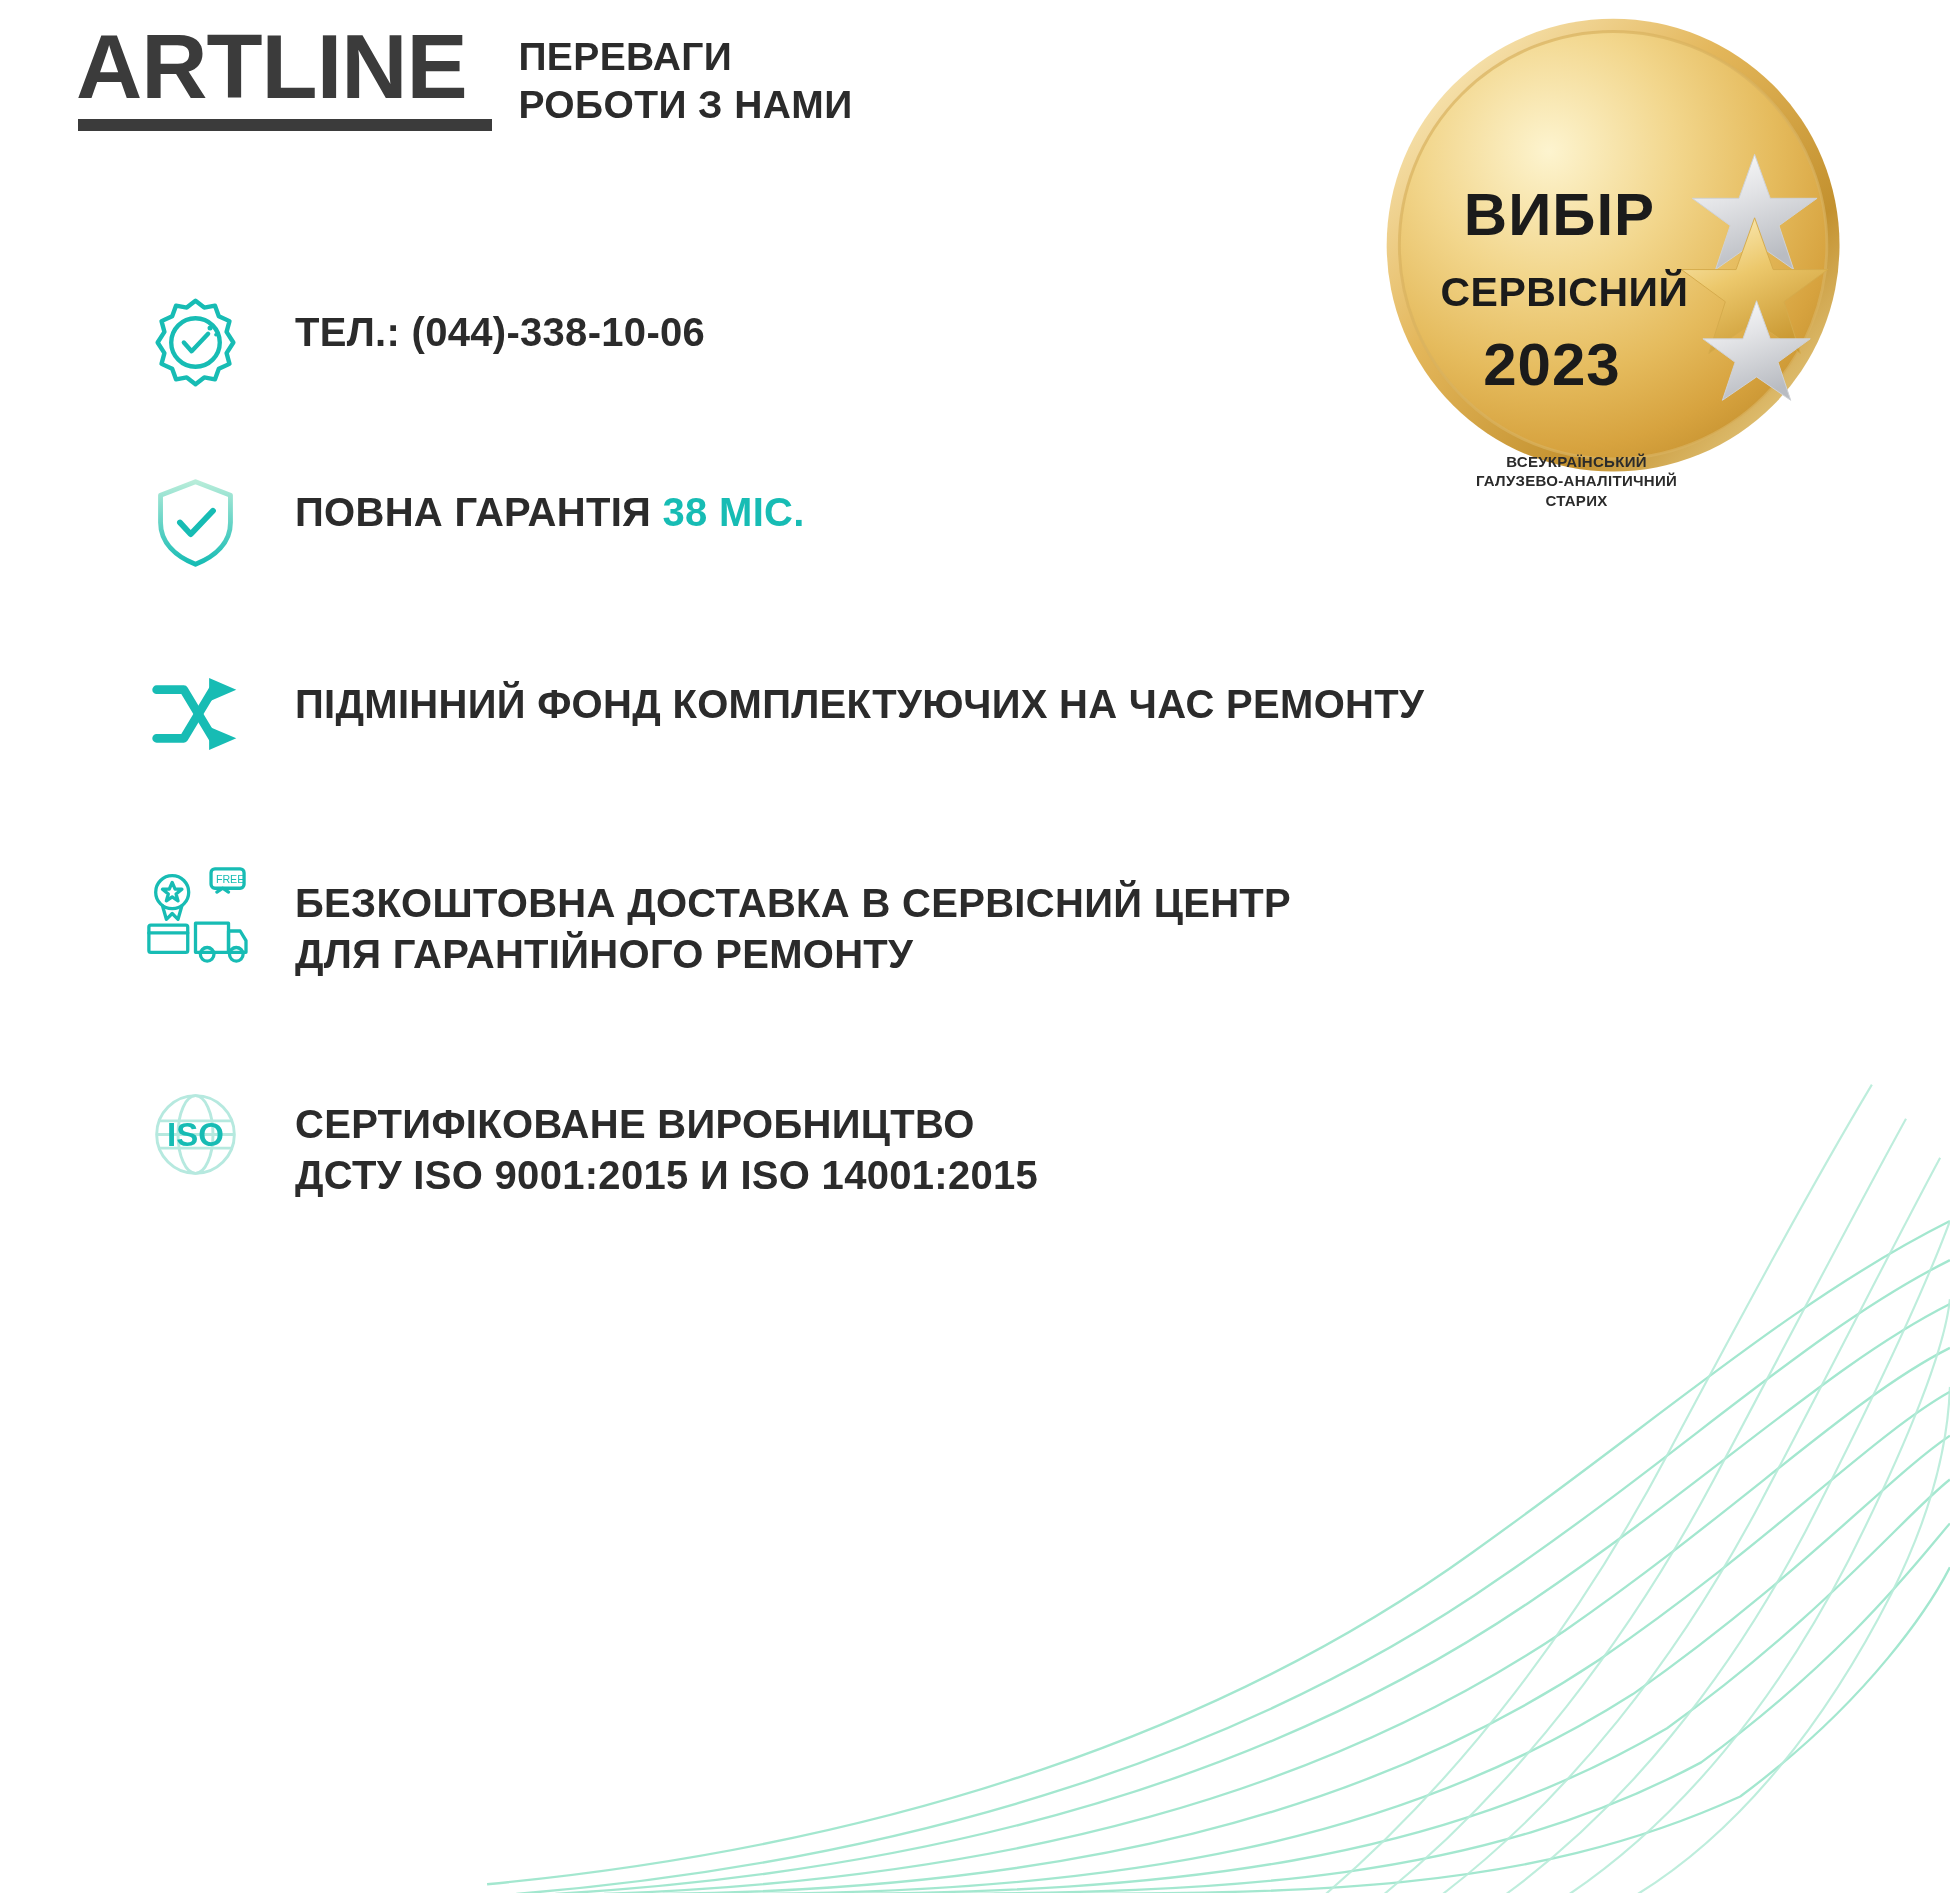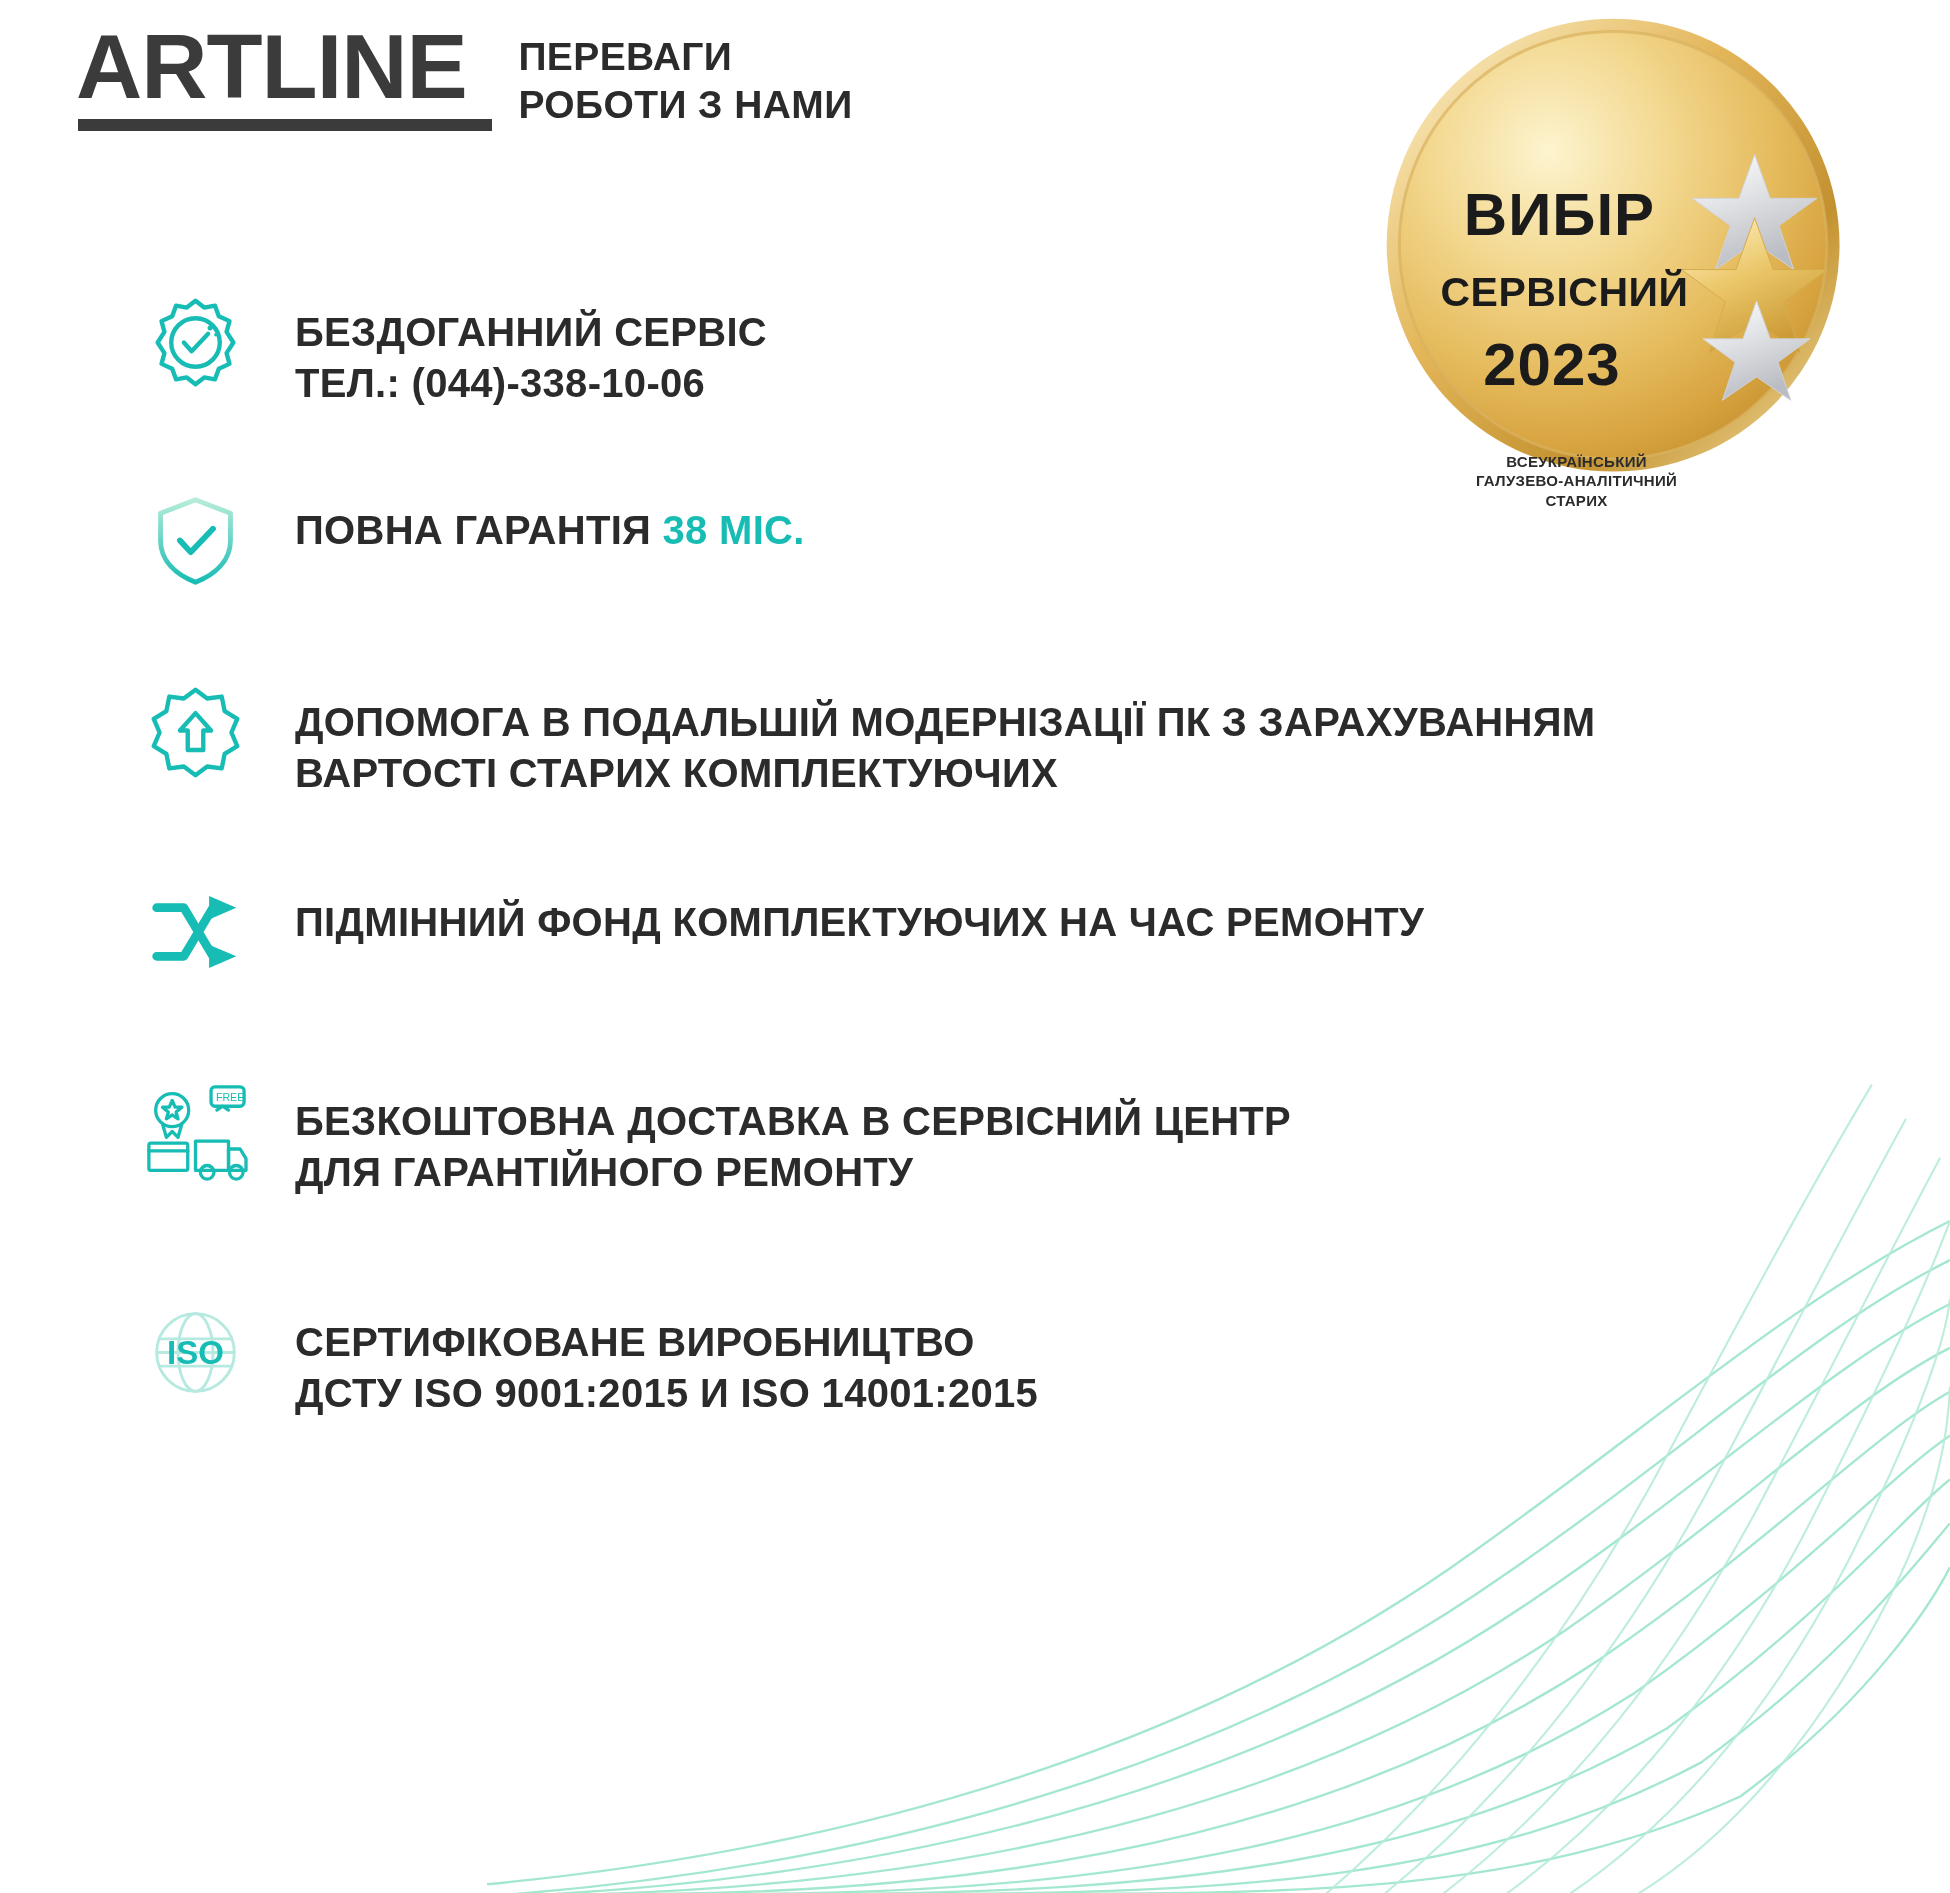--- a/index.html
+++ b/index.html
@@ -266,21 +266,20 @@
         <g fill="none" stroke="#17bcb4" stroke-width="4.5" stroke-linecap="round" stroke-linejoin="round">
           <path d="M52 9 L61 16 L72 14 L76 25 L87 30 L84 41 L91 52 L84 63 L87 74 L76 79 L72 90 L61 88 L52 95 L43 88 L32 90 L28 79 L17 74 L20 63 L13 52 L20 41 L17 30 L28 25 L32 14 L43 16 Z"></path>
           <circle cx="52" cy="52" r="25"></circle>
           <path d="M40 52 L48 61 L65 43"></path>
         </g>
         <circle cx="67" cy="37" r="2.6" fill="#17bcb4"></circle>
         <circle cx="73" cy="44" r="1.8" fill="#17bcb4"></circle>
       </svg>
     </div>
     <div class="text">
-      <div>БЕЗДОГАННИЙ СЕРВІС</div>
       <div>
         <span>ТЕЛ.: </span><span>(044)-338-10-06</span>
       </div>
     </div>
   </div>
 
   <div class="benefit" id="row-warranty">
     <div class="icon">
       <svg width="101" height="101" viewBox="0 0 104 104" aria-hidden="true">
         <defs>
@@ -293,34 +292,20 @@
         <path d="M36 52 L47 64 L70 40" fill="none" stroke="#17bcb4" stroke-width="6" stroke-linecap="round" stroke-linejoin="round"></path>
       </svg>
     </div>
     <div class="text">
       <div>
         <span>ПОВНА ГАРАНТІЯ </span><span class="accent">38 МІС.</span>
       </div>
     </div>
   </div>
 
-  <div class="benefit" id="row-upgrade">
-    <div class="icon">
-      <svg width="101" height="101" viewBox="0 0 104 104" aria-hidden="true">
-        <g fill="none" stroke="#17bcb4" stroke-width="4.5" stroke-linejoin="round" stroke-linecap="round">
-          <path d="M52 8 L64 17 L79 15 L82 30 L95 38 L89 52 L95 66 L82 74 L79 89 L64 87 L52 96 L40 87 L25 89 L22 74 L9 66 L15 52 L9 38 L22 30 L25 15 L40 17 Z"></path>
-          <path d="M52 32 L68 50 H60 V70 H44 V50 H36 Z"></path>
-        </g>
-      </svg>
-    </div>
-    <div class="text">
-      <div>ДОПОМОГА В ПОДАЛЬШІЙ МОДЕРНІЗАЦІЇ ПК З ЗАРАХУВАННЯМ</div>
-      <div>ВАРТОСТІ СТАРИХ КОМПЛЕКТУЮЧИХ</div>
-    </div>
-  </div>
 
   <div class="benefit" id="row-swap">
     <div class="icon">
       <svg width="101" height="84" viewBox="0 0 104 86" aria-hidden="true">
         <g fill="none" stroke="#17bcb4" stroke-width="9" stroke-linecap="round" stroke-linejoin="round">
           <path d="M12 18 L40 18 L70 68"></path>
           <path d="M12 68 L40 68 L70 18"></path>
         </g>
         <polygon points="66,6 94,18 66,30" fill="#17bcb4"></polygon>
         <polygon points="66,56 94,68 66,80" fill="#17bcb4"></polygon>

